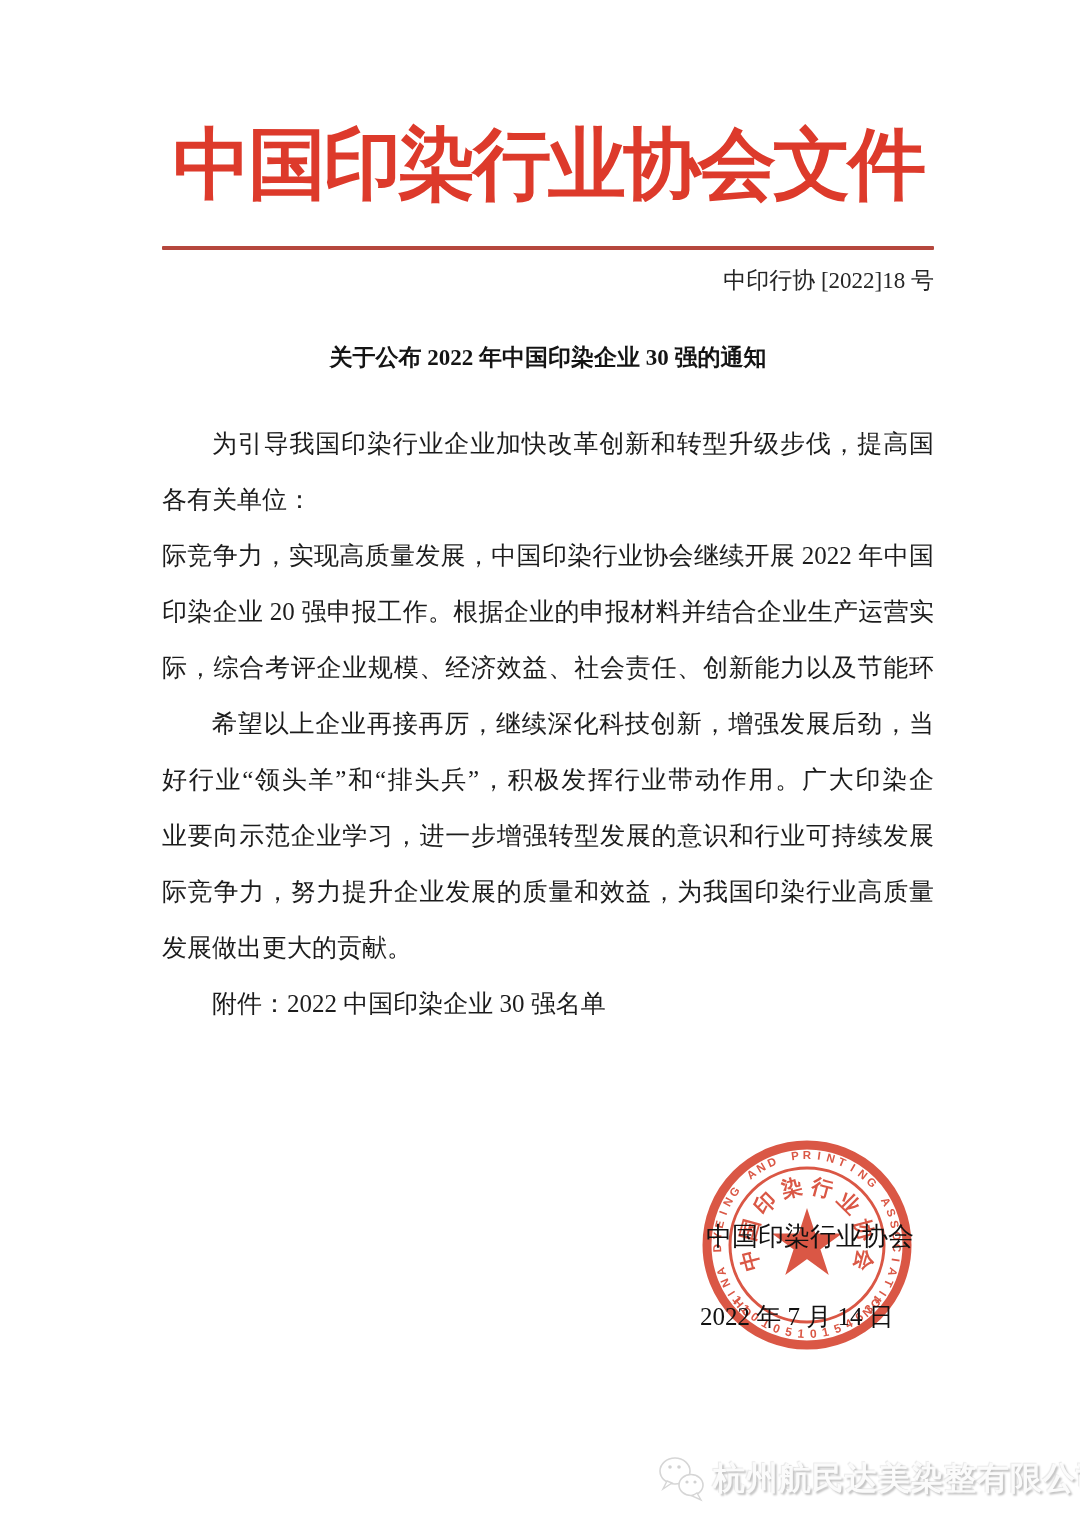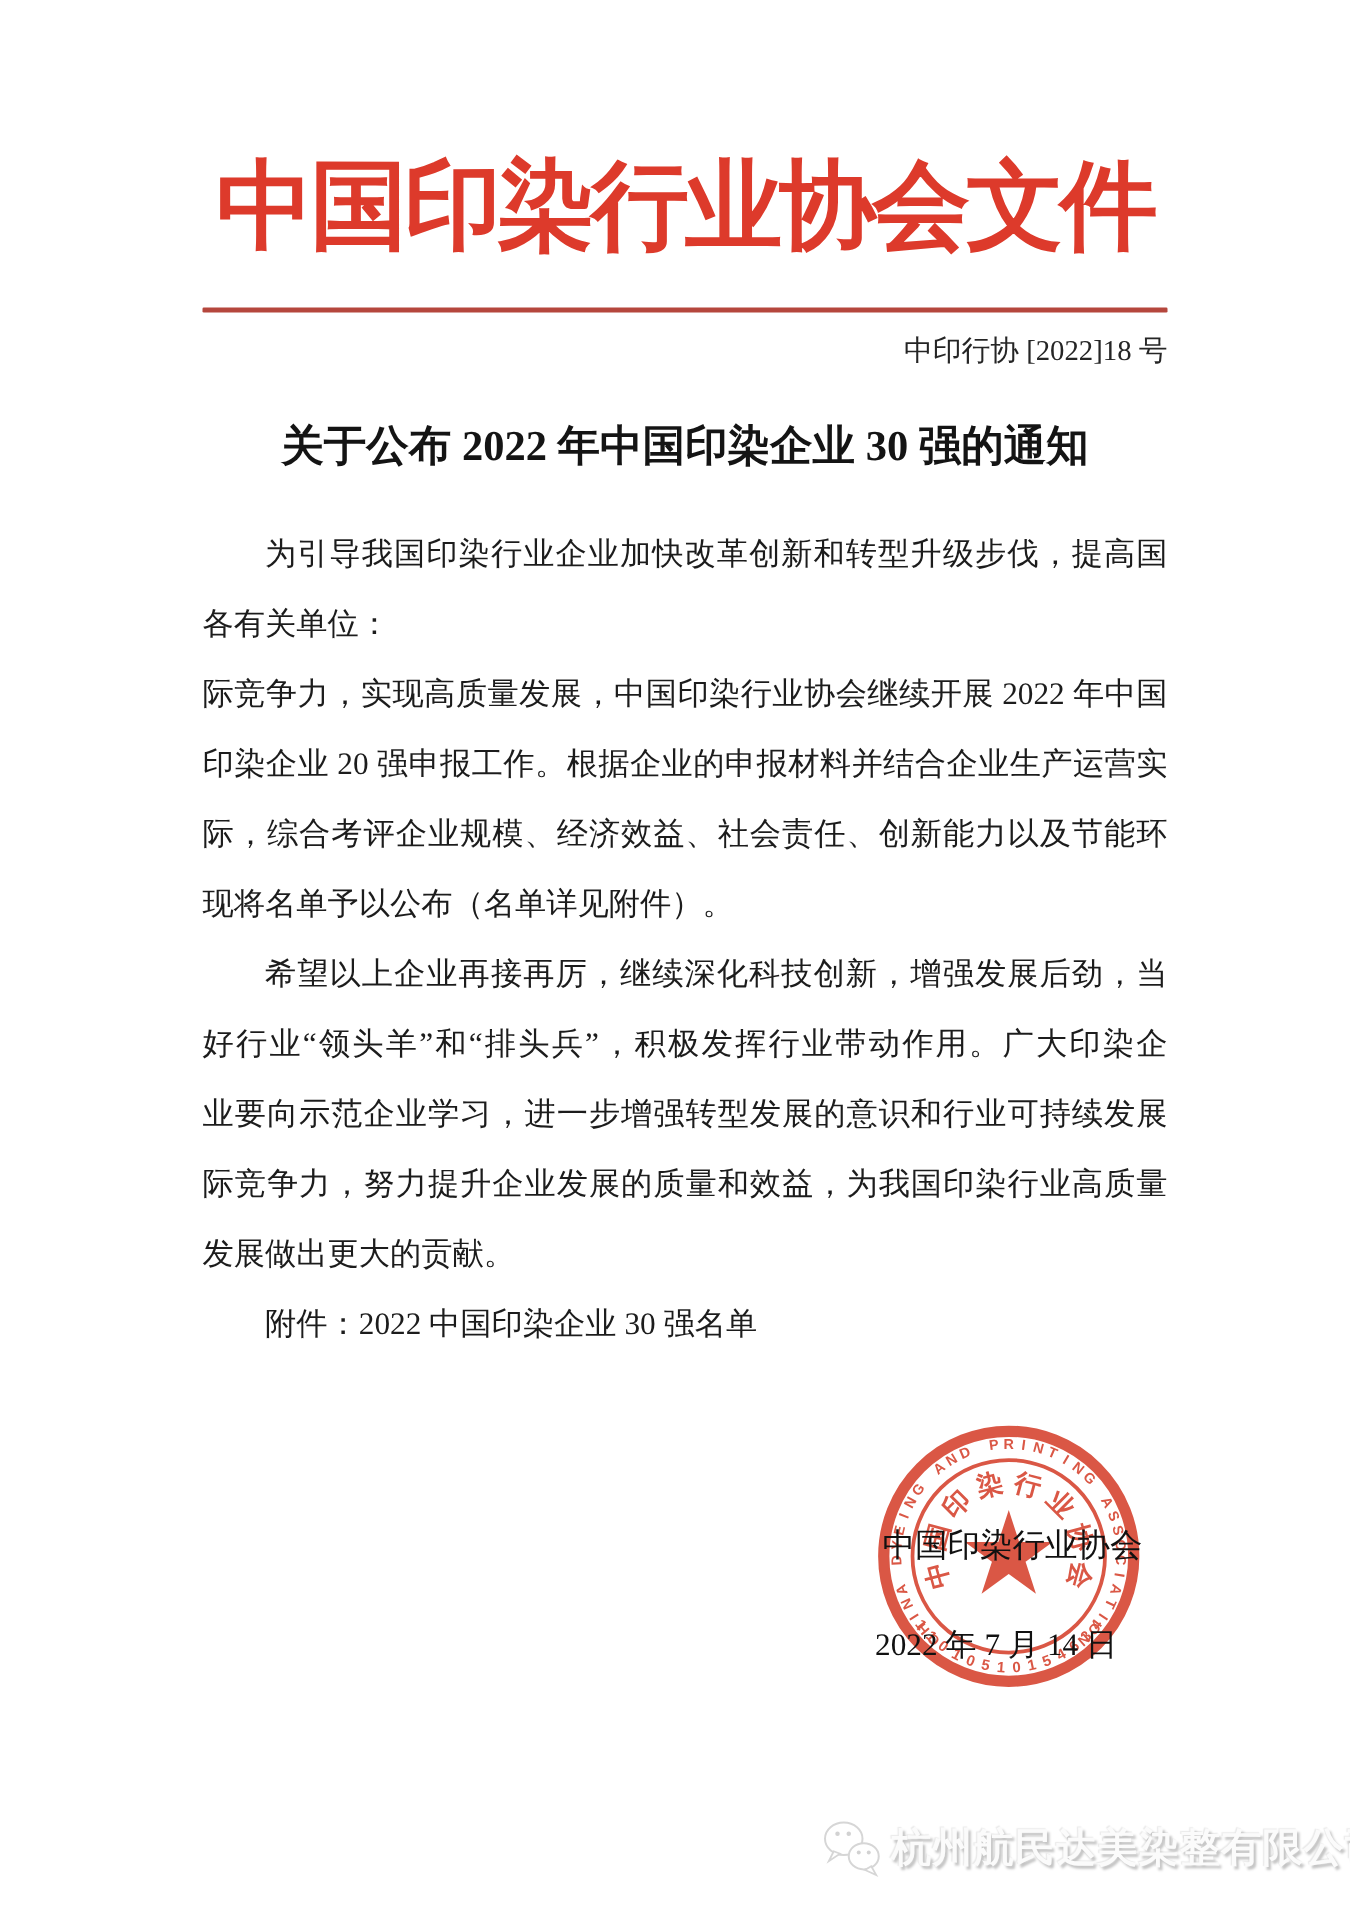--- a/index.html
+++ b/index.html
@@ -35,21 +35,21 @@
   }
   .doc-number{
     margin-top:16px;
     font-size:23px;
     line-height:30px;
     text-align:right;
     color:#252525;
   }
   .doc-title{
     margin-top:40px;
-    font-size:34px;
+    font-size:23px;
     line-height:44px;
     font-weight:bold;
     text-align:center;
     white-space:nowrap;
     color:#141414;
   }
   .body-text{
     margin-top:36px;
     font-size:25px;
     line-height:56px;
@@ -139,21 +139,20 @@
 
     <div class="doc-title">关于公布 2022 年中国印染企业 30 强的通知</div>
 
     <div class="body-text">
       <div class="body-line ind">为引导我国印染行业企业加快改革创新和转型升级步伐，提高国</div>
 
       <div class="body-line end">各有关单位：</div>
       <div class="body-line">际竞争力，实现高质量发展，中国印染行业协会继续开展 2022 年中国</div>
       <div class="body-line">印染企业 20 强申报工作。根据企业的申报材料并结合企业生产运营实</div>
       <div class="body-line">际，综合考评企业规模、经济效益、社会责任、创新能力以及节能环</div>
-      <div class="body-line end">现将名单予以公布（名单详见附件）。</div>
 
       <div class="body-line ind">希望以上企业再接再厉，继续深化科技创新，增强发展后劲，当</div>
       <div class="body-line">好行业“领头羊”和“排头兵”，积极发挥行业带动作用。广大印染企</div>
       <div class="body-line">业要向示范企业学习，进一步增强转型发展的意识和行业可持续发展</div>
       <div class="body-line">际竞争力，努力提升企业发展的质量和效益，为我国印染行业高质量</div>
       <div class="body-line end">发展做出更大的贡献。</div>
 
       <div class="body-line end ind">附件：2022 中国印染企业 30 强名单</div>
     </div>
   </div>

